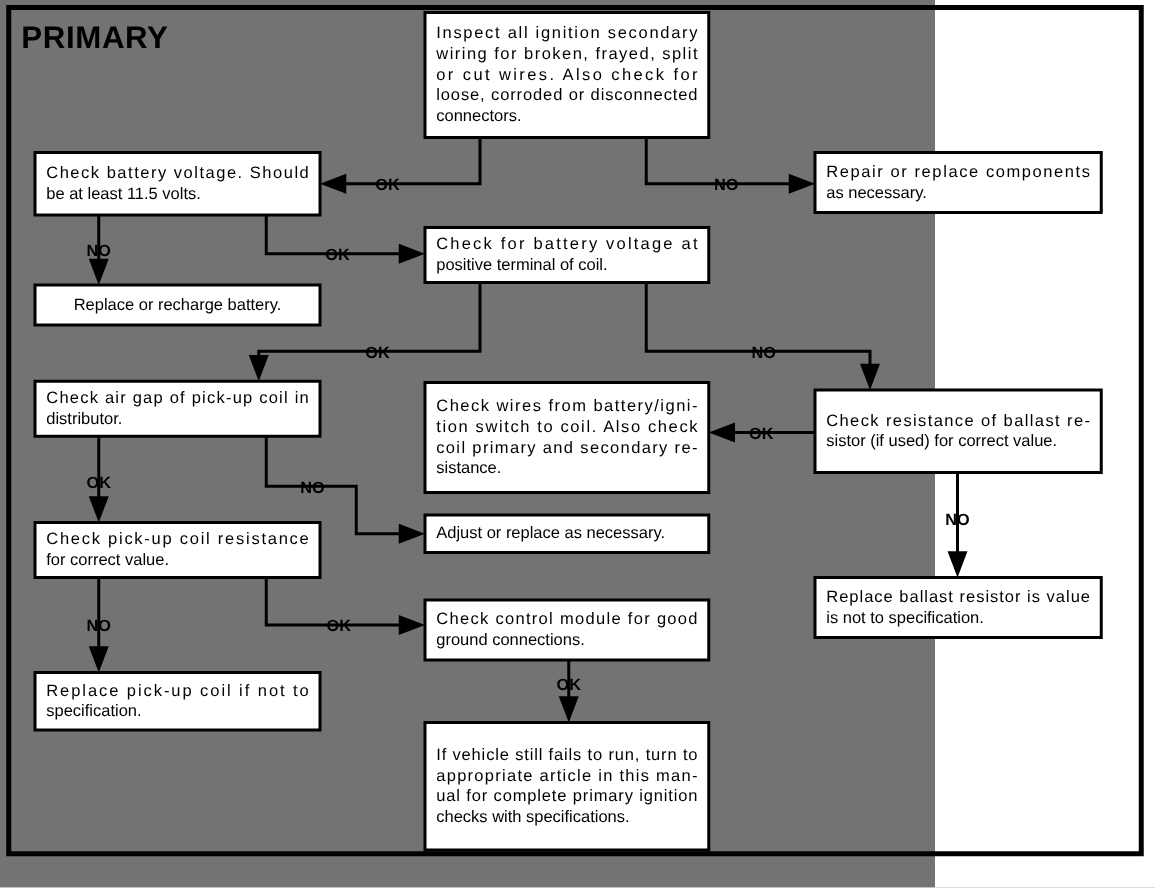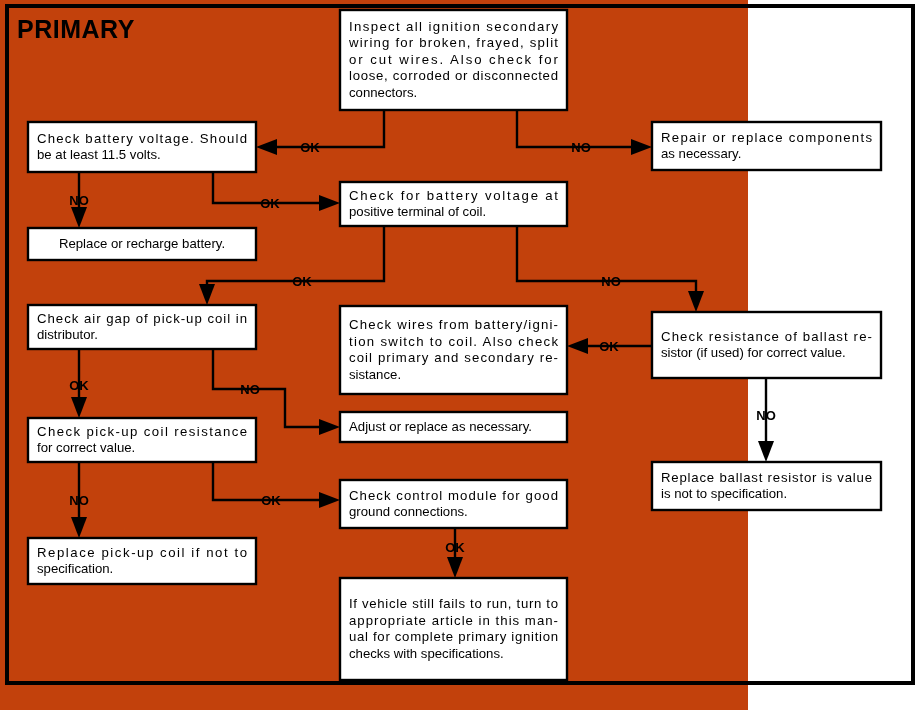--- a/index.html
+++ b/index.html
@@ -10,21 +10,21 @@
   body {
     width: 924px;
     height: 710px;
     font-family: "Liberation Sans", sans-serif;
     overflow: hidden;
   }
   #chart-root {
     position: relative;
     width: 748px;
     height: 710px;
-    background: #c2410c;
+    background: #737373;
   }
   svg#flow {
     display: block;
     width: 924px;
     height: 710px;
   }
   .frame-rect {
     fill: none;
     stroke: #000000;
     stroke-width: 4;

